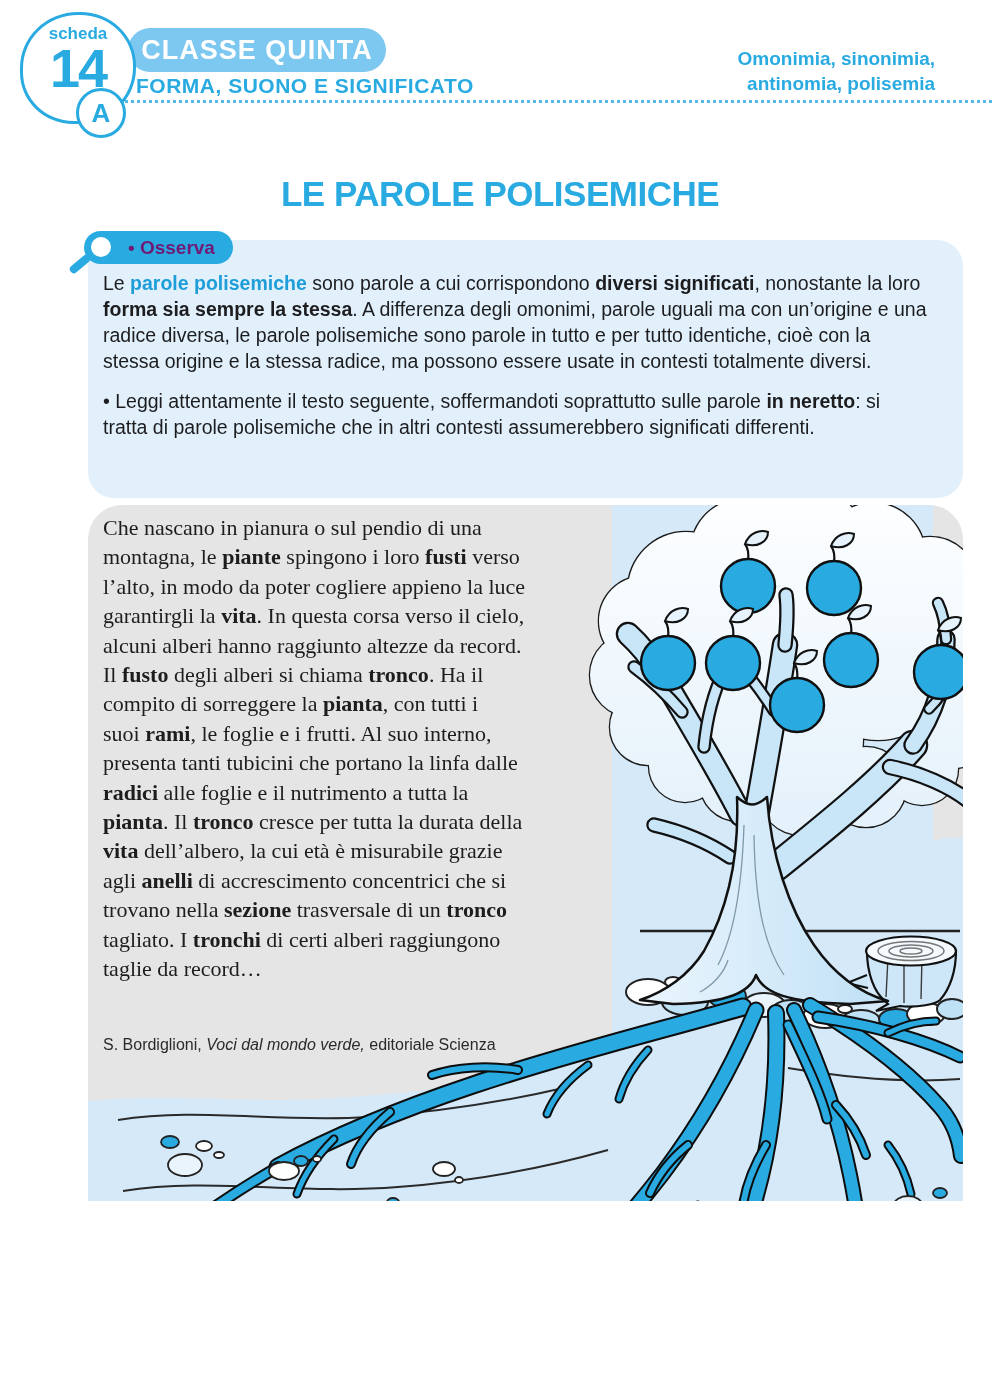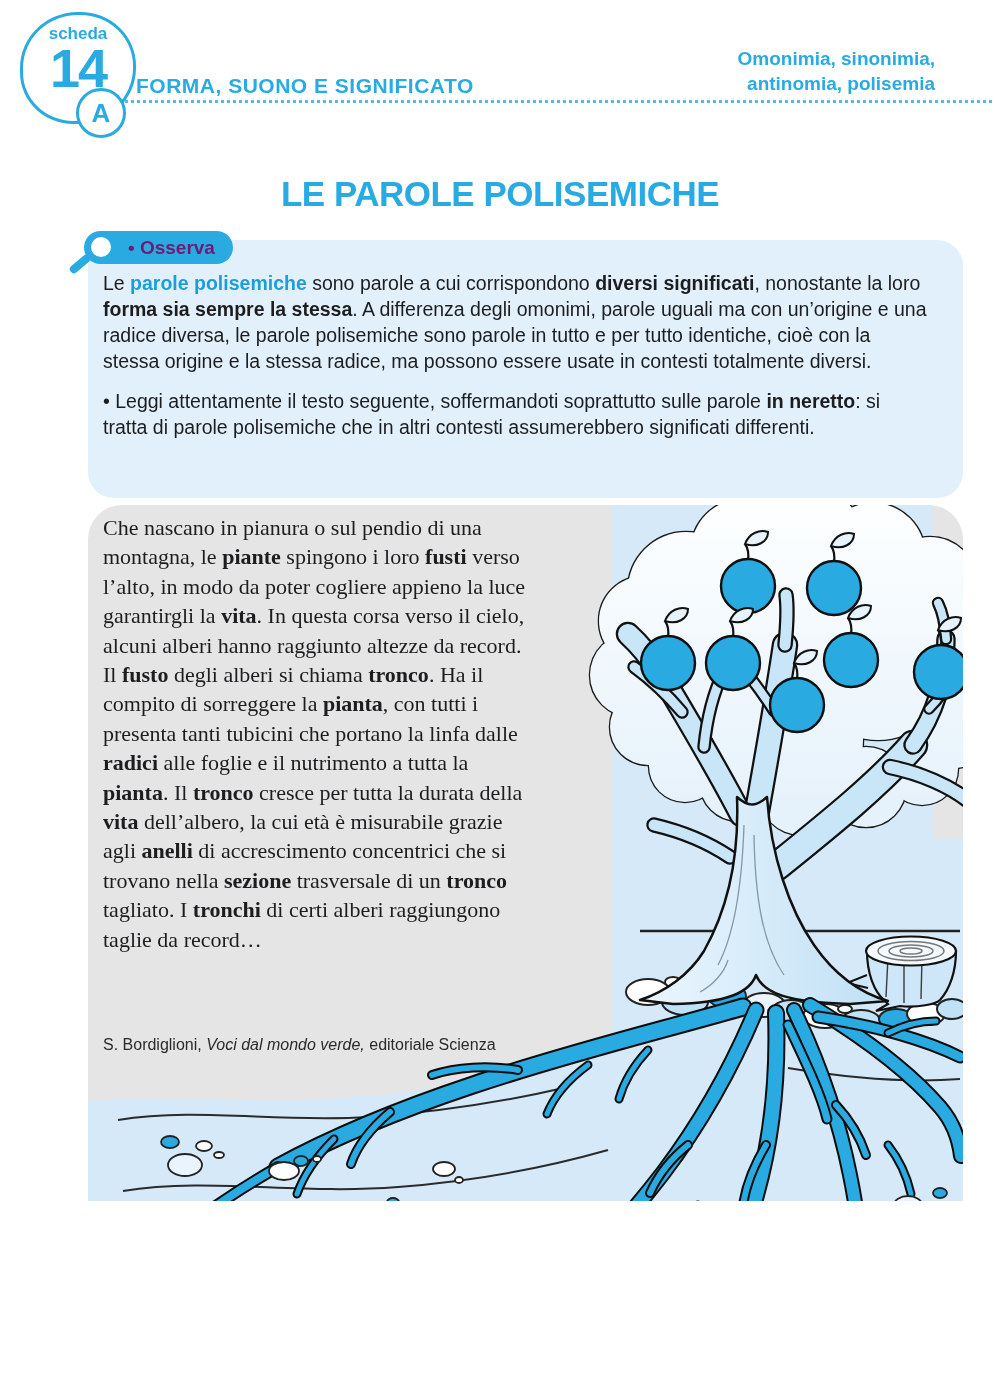--- a/index.html
+++ b/index.html
@@ -64,20 +64,21 @@
 </head>
 <body>
 
 <div id="page">
 
   <div class="abs scheda-circle">
     <span class="scheda-label">scheda</span>
     <span class="scheda-number">14</span>
   </div>
   <div class="abs letter-circle">A</div>
+  <div class="abs classe-pill">CLASSE QUINTA</div>
   <div class="abs header-subtitle">FORMA, SUONO E SIGNIFICATO</div>
   <div class="abs dotline-top"></div>
   <div class="abs topic">
     <div>Omonimia, sinonimia,</div>
     <div>antinomia, polisemia</div>
   </div>
 
   <div class="abs main-title">LE PAROLE POLISEMICHE</div>
 
   <div class="abs observe-box"></div>
@@ -312,20 +313,21 @@
     </svg>
 
     <div class="abs passage" id="passage-lines">
         <div class="pline"><span>Che nascano in pianura o sul pendio di una</span></div>
         <div class="pline"><span>montagna, le </span><b>piante</b><span> spingono i loro </span><b>fusti</b><span> verso</span></div>
         <div class="pline"><span>l’alto, in modo da poter cogliere appieno la luce</span></div>
         <div class="pline"><span>garantirgli la </span><b>vita</b><span>. In questa corsa verso il cielo,</span></div>
         <div class="pline"><span>alcuni alberi hanno raggiunto altezze da record.</span></div>
         <div class="pline"><span>Il </span><b>fusto</b><span> degli alberi si chiama </span><b>tronco</b><span>. Ha il</span></div>
         <div class="pline"><span>compito di sorreggere la </span><b>pianta</b><span>, con tutti i</span></div>
+        <div class="pline"><span>suoi </span><b>rami</b><span>, le foglie e i frutti. Al suo interno,</span></div>
         <div class="pline"><span>presenta tanti tubicini che portano la linfa dalle</span></div>
         <div class="pline"><b>radici</b><span> alle foglie e il nutrimento a tutta la</span></div>
         <div class="pline"><b>pianta</b><span>. Il </span><b>tronco</b><span> cresce per tutta la durata della</span></div>
         <div class="pline"><b>vita</b><span> dell’albero, la cui età è misurabile grazie</span></div>
         <div class="pline"><span>agli </span><b>anelli</b><span> di accrescimento concentrici che si</span></div>
         <div class="pline"><span>trovano nella </span><b>sezione</b><span> trasversale di un </span><b>tronco</b></div>
         <div class="pline"><span>tagliato. I </span><b>tronchi</b><span> di certi alberi raggiungono</span></div>
         <div class="pline"><span>taglie da record…</span></div>
       </div>
     <div class="abs citation">

